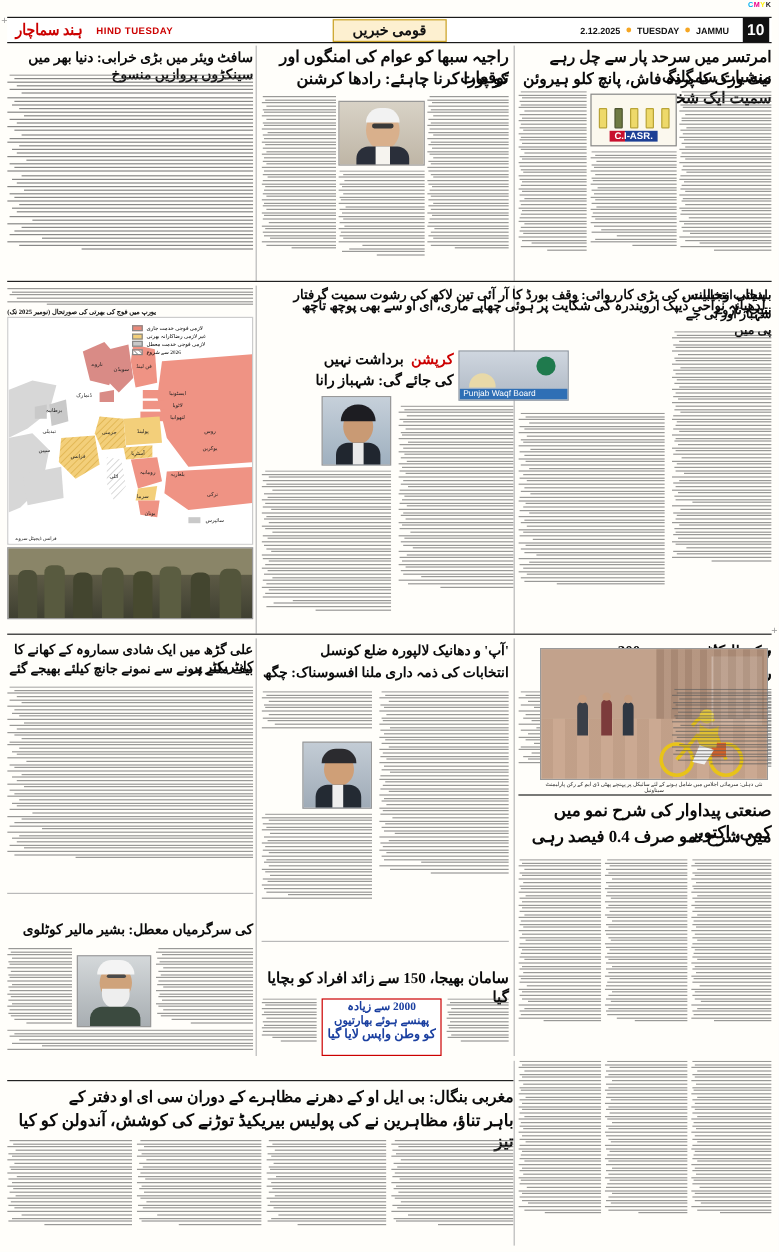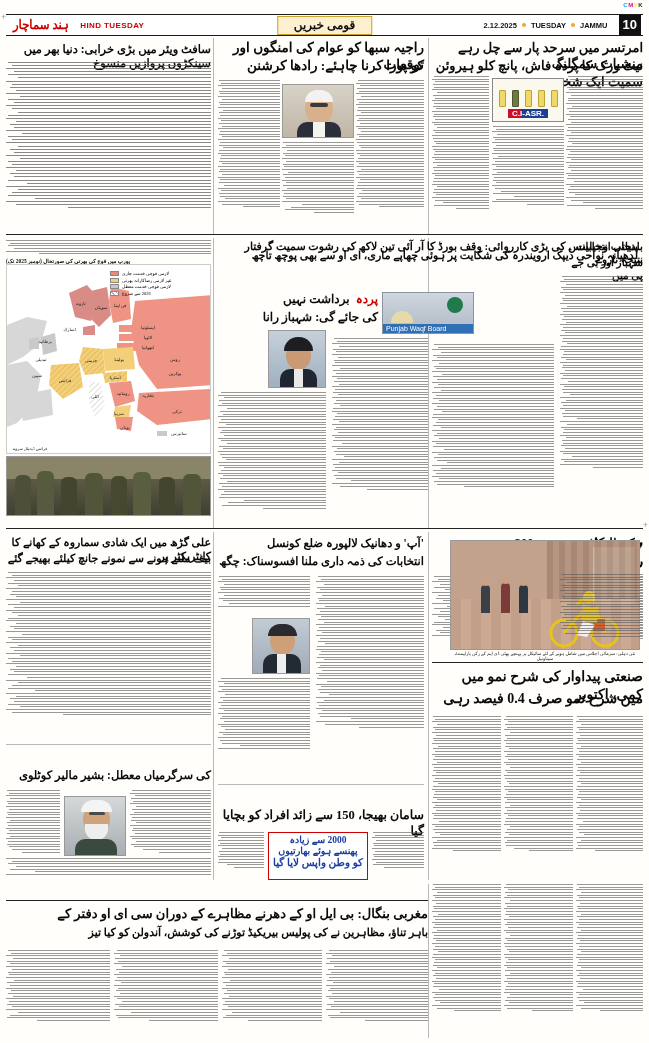--- a/index.html
+++ b/index.html
@@ -631,21 +631,21 @@
   </div>
   <div class="hl hl-sm" style="left:218px; top:249px; width:420px; font-size:11px;">لدھیانہ نواحی دیپک ارویندرہ کی شکایت پر ہوئی چھاپے ماری، ای او سے بھی پوچھ تاچھ</div>
 
   <div class="waqf" style="left:382px; top:292px; width:92px; height:42px;">
     <div class="waqf-dome"></div>
     <div class="waqf-seal"></div>
     <div class="waqf-bar">Punjab Waqf Board</div>
   </div>
 
   <div class="hl hl-md" style="left:218px; top:292px; width:160px; font-size:12px;">
-    <span style="color:#cc0000">پردہ</span>
+    <span style="color:#cc0000">کرپشن</span>
     <span>&nbsp;برداشت نہیں</span>
   </div>
   <div class="hl hl-md" style="left:218px; top:310px; width:160px; font-size:12px;">کی جائے گی: شہباز رانا</div>
 
   <div class="photo" style="left:268px; top:330px; width:58px; height:58px; background:#ccd5de;">
     <div style="position:absolute; inset:0; background:linear-gradient(#c6d0da,#9fb0bf);"></div>
     <div class="face" style="left:17px; top:10px; width:25px; height:29px; background:#c99a74;"></div>
     <div style="position:absolute; left:15px; top:6px; width:29px; height:14px; background:#1d1d22; border-radius:14px 14px 0 0;"></div>
     <div style="position:absolute; left:11px; top:38px; width:37px; height:20px; background:#20262f; border-radius:10px 10px 0 0;"></div>
     <div style="position:absolute; left:25px; top:38px; width:9px; height:20px; background:#e9e9e9;"></div>
@@ -1433,21 +1433,21 @@
     <div class="ln" style="width:100%"></div>
       <div class="ln" style="width:93%"></div>
       <div class="ln" style="width:99%"></div>
     <div class="ln" style="width:97%"></div>
       <div class="ln" style="width:100%"></div>
       <div class="ln" style="width:72%"></div>
   </div>
 
   <div class="hrule-thick" style="left:6px; top:900px; width:422px;"></div>
   <div class="hl hl-lg" style="left:6px; top:906px; width:422px; font-size:13px;">مغربی بنگال: بی ایل او کے دھرنے مظاہرے کے دوران سی ای او دفتر کے</div>
-  <div class="hl hl-lg" style="left:6px; top:926px; width:422px; font-size:11px;">باہر تناؤ، مظاہرین نے کی پولیس بیریکیڈ توڑنے کی کوشش، آندولن کو کیا تیز</div>
+  <div class="hl hl-lg" style="left:6px; top:926px; width:422px; font-size:14px;">باہر تناؤ، مظاہرین نے کی پولیس بیریکیڈ توڑنے کی کوشش، آندولن کو کیا تیز</div>
 
   <div class="bodytext tiny" style="left:6px; top:950px; width:104px; height:88px;">
     <div class="ln" style="width:98%"></div>
       <div class="ln" style="width:95%"></div>
       <div class="ln" style="width:100%"></div>
     <div class="ln" style="width:93%"></div>
       <div class="ln" style="width:99%"></div>
       <div class="ln" style="width:96%"></div>
     <div class="ln" style="width:100%"></div>
       <div class="ln" style="width:94%"></div>

